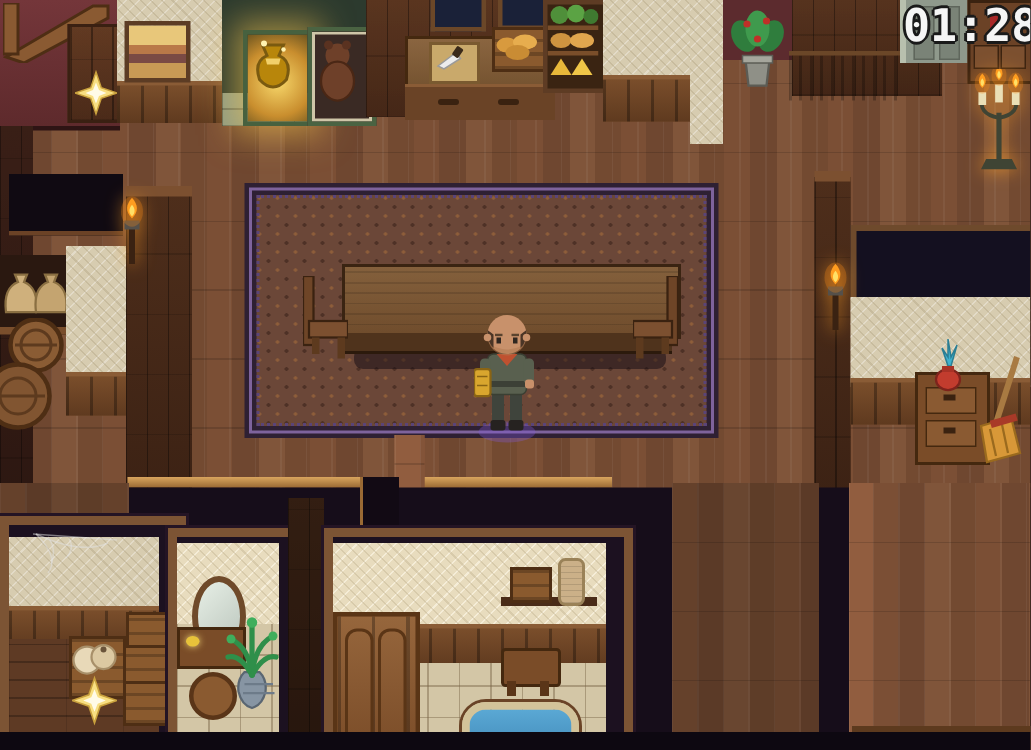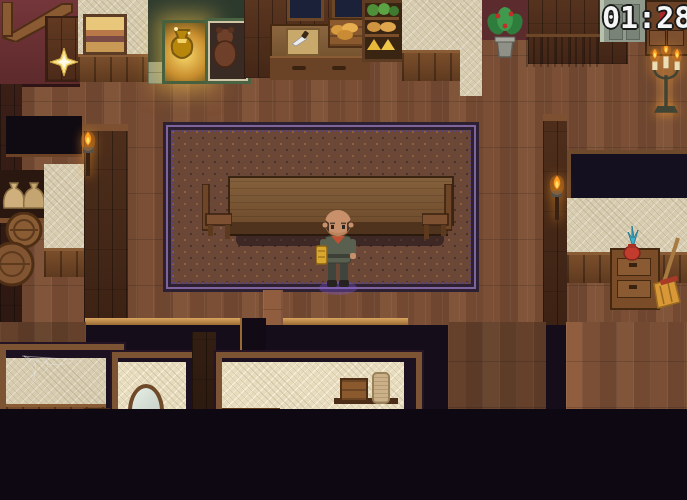--- a/index.html
+++ b/index.html
@@ -1,16 +1,16 @@
 <!DOCTYPE html>
 <html><head>
 <meta charset="utf-8">
 <style>
   html,body{margin:0;padding:0;background:#0d0811;}
-  #stage{position:relative;width:687px;height:409px;margin:0 auto;overflow:hidden;
+  #stage{position:relative;width:687px;height:488px;margin:0 auto;overflow:hidden;
          font-family:"DejaVu Sans",sans-serif;background:#744a31;}
   .abs{position:absolute;}
   
   .wood-v{background-color:#744a31;background-image:
     repeating-linear-gradient(0deg, rgba(0,0,0,.14) 0 1px, rgba(0,0,0,0) 1px 46px),
     repeating-linear-gradient(90deg, rgba(255,255,255,.05) 0 1px, rgba(0,0,0,0) 1px 17px),
     repeating-linear-gradient(90deg,#7b4f35 0 17px,#6f4730 17px 35px,#80553a 35px 52px,#734a31 52px 69px);}
   .dim{filter:brightness(.82);}
   .brite{filter:brightness(1.18);}
   .wood-wall{background-color:#432818;background-image:

